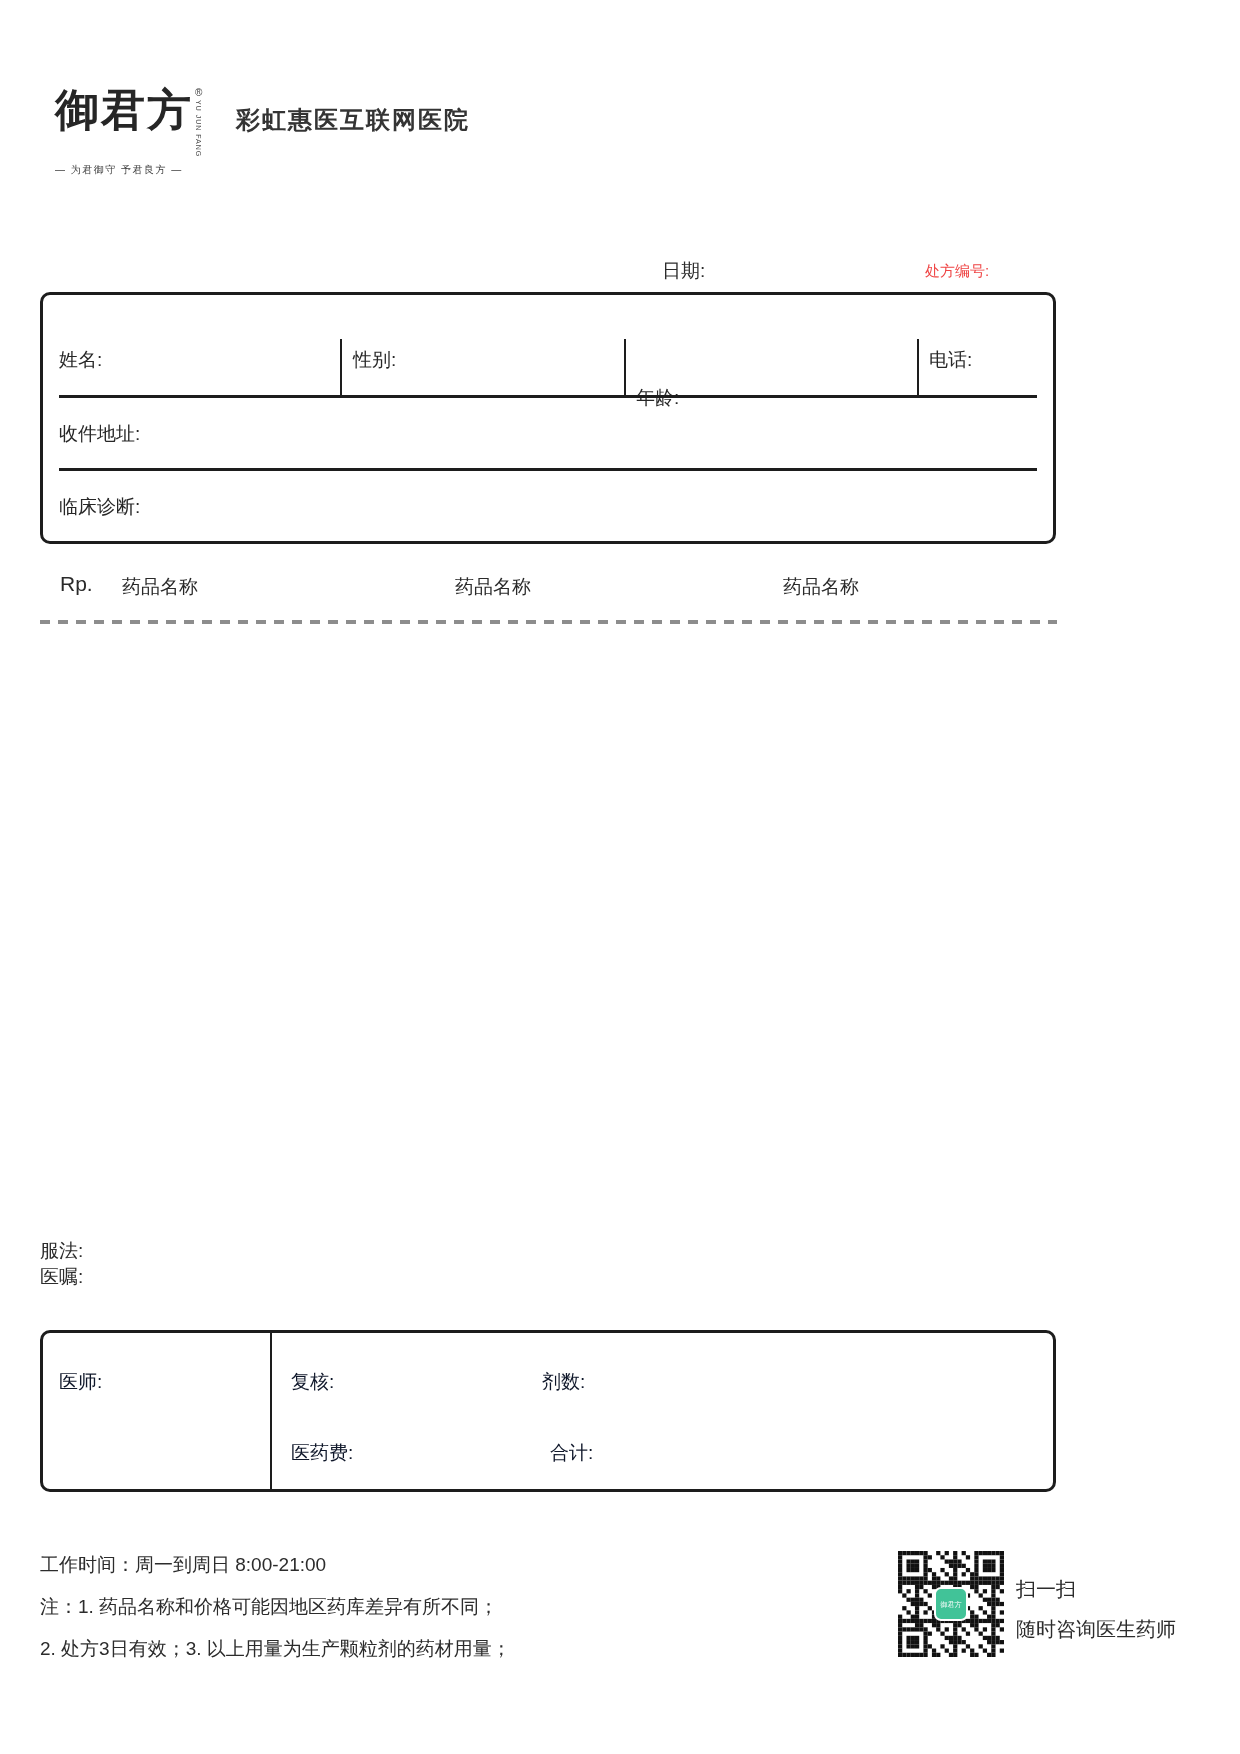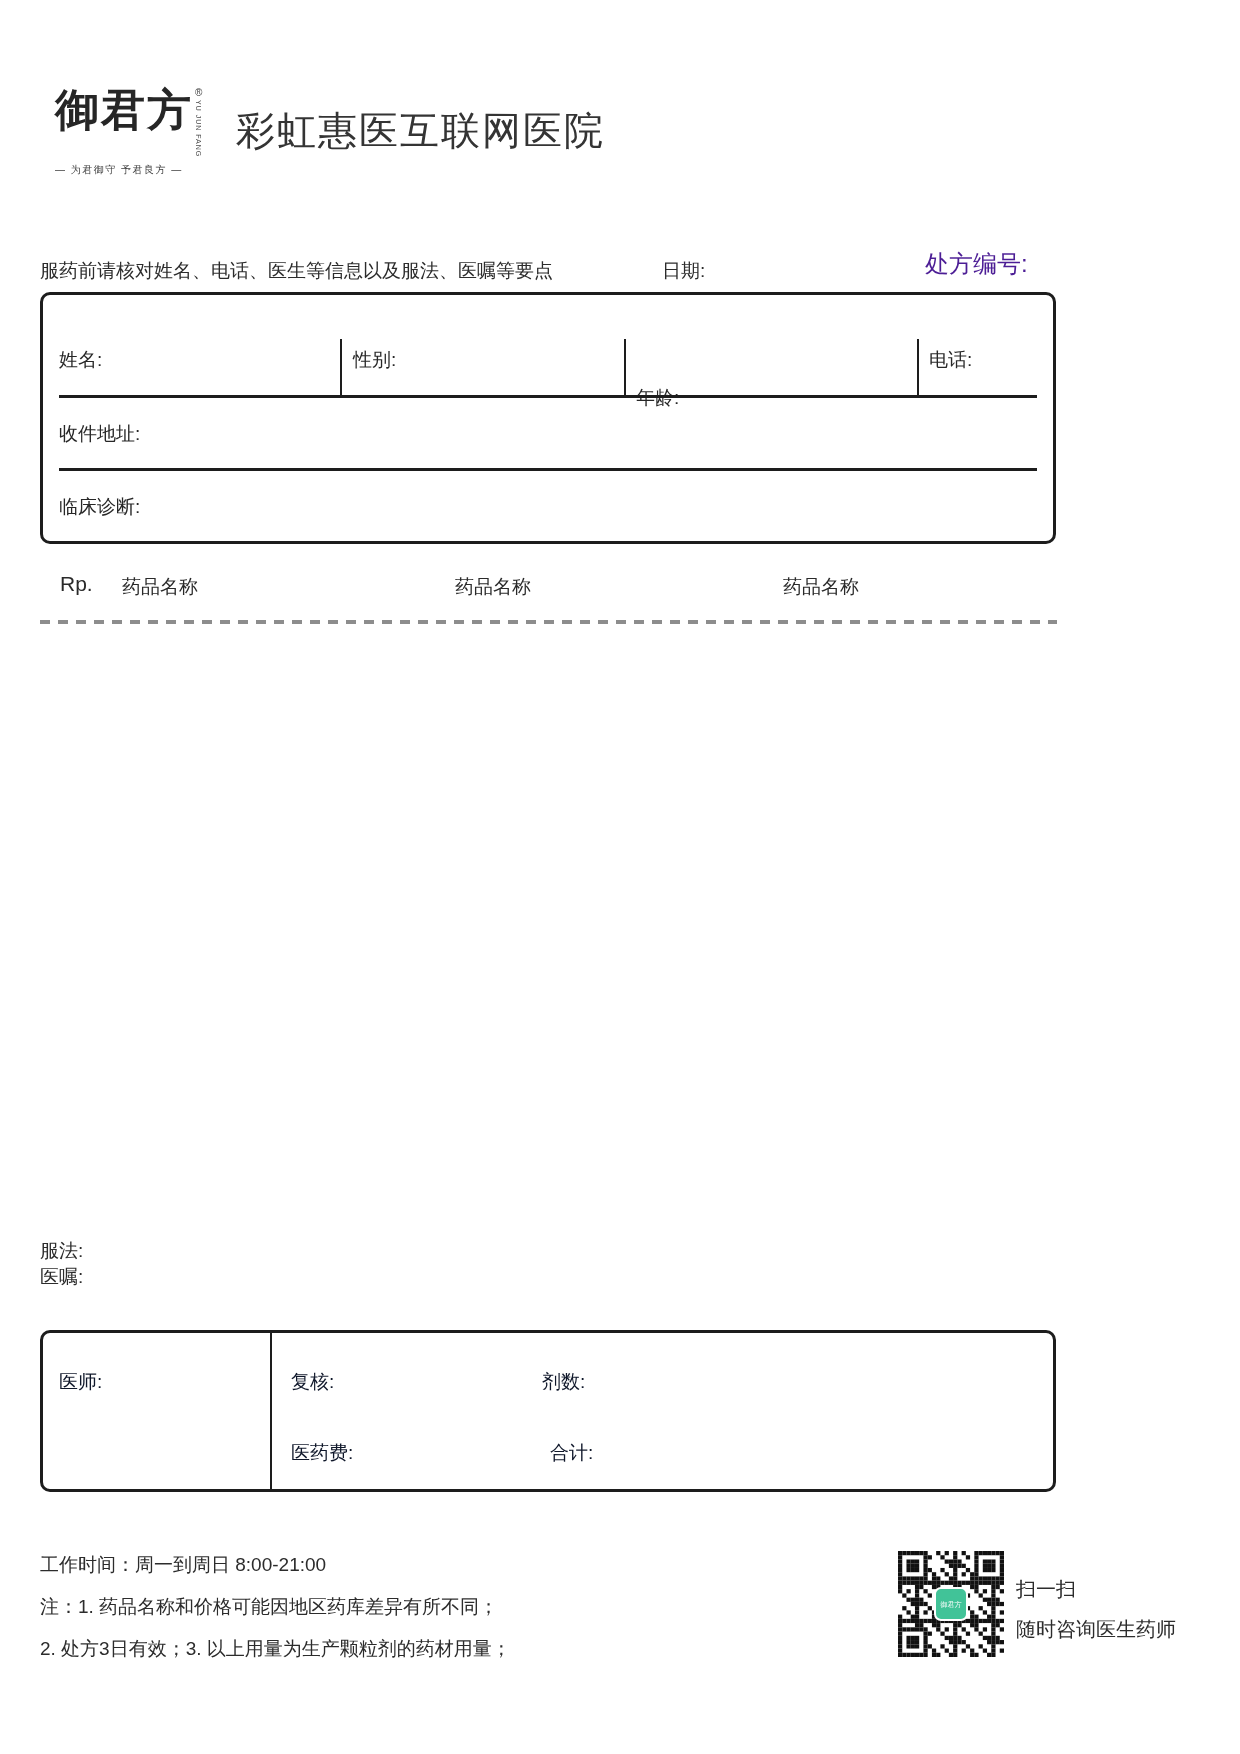--- a/index.html
+++ b/index.html
@@ -18,26 +18,26 @@
   .logo-reg{font-size:10px;color:#3a3a3a;line-height:1;}
   .logo-en{
     writing-mode:vertical-rl;font-size:7px;letter-spacing:1px;color:#4a4a4a;margin-top:2px;
     white-space:nowrap;
   }
   .logo-tagline{
     margin-top:6px;font-size:10px;letter-spacing:1.5px;color:#3c3c3c;white-space:nowrap;text-align:left;
   }
   .hospital{
     position:absolute;left:236px;top:104px;margin:0;
-    font-size:39px;font-weight:400;letter-spacing:2px;color:#343434;white-space:nowrap;
+    font-size:24px;font-weight:700;letter-spacing:2px;color:#343434;white-space:nowrap;
   }
   
   .notice{position:absolute;left:40px;top:258px;font-size:19px;color:#2c2c2c;white-space:nowrap;}
   .date-label{position:absolute;left:662px;top:258px;font-size:19px;color:#2c2c2c;}
-  .rx-number-label{position:absolute;left:925px;top:248px;font-size:24px;color:#4c1d95;}
+  .rx-number-label{position:absolute;left:925px;top:262px;font-size:15px;color:#ef4444;}
   
   .patient-box{
     position:absolute;left:40px;top:292px;width:1016px;height:252px;
     border:3px solid #1d1d1d;border-radius:10px;box-sizing:border-box;
   }
   .pb-label{position:absolute;font-size:19px;color:#272727;white-space:nowrap;}
   .pb-name{left:16px;top:52px;}
   .pb-gender{left:310px;top:52px;}
   .pb-age{left:593px;top:52px;margin-top:38px;}
   .pb-phone{left:886px;top:52px;}
@@ -100,21 +100,20 @@
       <span class="logo-zh">御君方</span>
       <span class="logo-side">
         <span class="logo-reg">®</span>
         <span class="logo-en">YU JUN FANG</span>
       </span>
     </div>
     <div class="logo-tagline">— 为君御守  予君良方 —</div>
   </div>
   <h1 class="hospital">彩虹惠医互联网医院</h1>
 
-  <div class="notice">服药前请核对姓名、电话、医生等信息以及服法、医嘱等要点</div>
   <div class="date-label">日期:</div>
   <div class="rx-number-label">处方编号:</div>
 
   <div class="patient-box">
     <span class="pb-label pb-name">姓名:</span>
     <span class="pb-label pb-gender">性别:</span>
     <span class="pb-label pb-age">年龄:</span>
     <span class="pb-label pb-phone">电话:</span>
     <div class="pb-vdiv v1"></div>
     <div class="pb-vdiv v2"></div>

